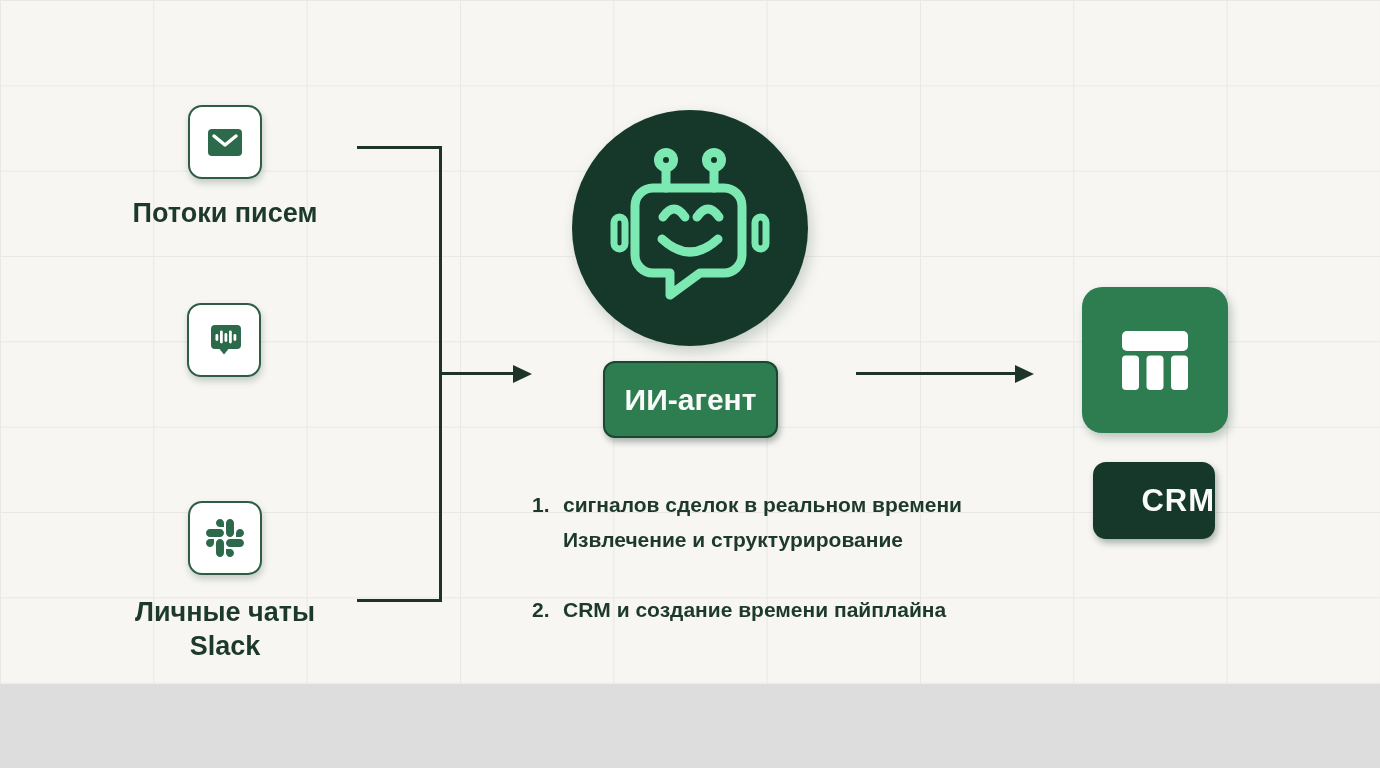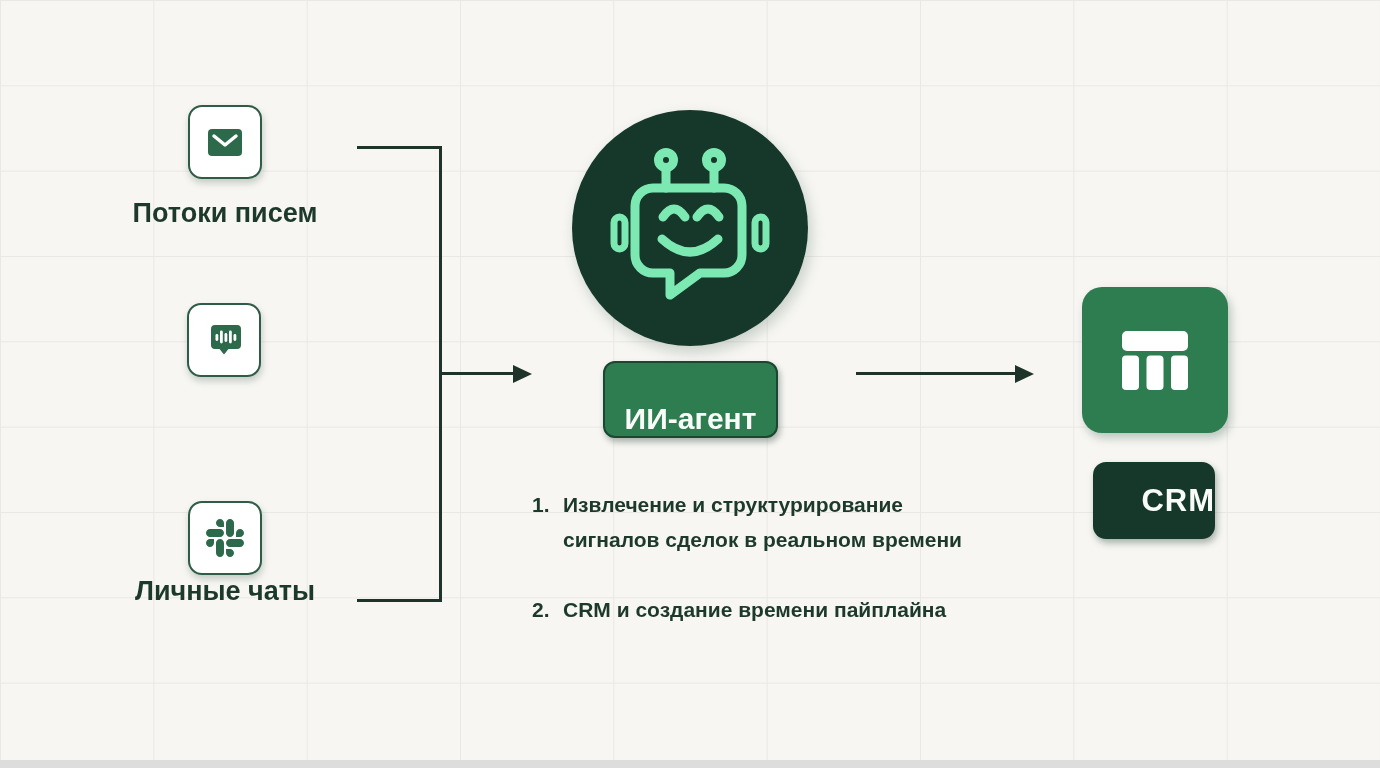--- a/index.html
+++ b/index.html
@@ -4,21 +4,21 @@
 <style>
   :root{
     --background:#f7f6f3; --grid-line:#e9e8e4; --card-bg:#ffffff;
     --card-border:#2e5c45; --icon-green:#2d6a4b; --agent-green:#2e7d50;
     --dark-green:#16382b; --robot-stroke:#7de9b2; --text-color:#1d392b;
     --line-color:#1e332a; --white-text:#f9fbf9;
   }
   *{margin:0;padding:0;box-sizing:border-box;}
   body{font-family:"Liberation Sans","DejaVu Sans",sans-serif;background:#ddd;}
   #canvas{
-    position:relative;width:1380px;height:760px;overflow:hidden;
+    position:relative;width:1380px;height:684px;overflow:hidden;
     background-color:var(--background);
     background-image:
       linear-gradient(to right, var(--grid-line) 1px, transparent 1px),
       linear-gradient(to bottom, var(--grid-line) 1px, transparent 1px);
     background-size:153.33px 85.33px;
     padding-left:41px;
   }
   .card{
     position:absolute;width:74px;height:74px;background:var(--card-bg);
     border:2px solid var(--card-border);border-radius:14px;
@@ -36,21 +36,21 @@
     border-left:19px solid var(--line-color);
     border-top:9px solid transparent;border-bottom:9px solid transparent;
   }
   .robot-circle{
     position:absolute;left:572px;top:110px;width:236px;height:236px;
     border-radius:50%;box-shadow:3px 6px 14px rgba(30,70,50,.22);
   }
   .agent-badge{
     position:absolute;left:603px;top:361px;width:175px;height:77px;
     background:var(--agent-green);border:2px solid #1b4630;border-radius:12px;
-    display:flex;align-items:flex-end;justify-content:center;
+    display:flex;align-items:center;justify-content:center;
     color:var(--white-text);font-weight:bold;font-size:30px;
     box-shadow:2px 4px 6px rgba(20,50,35,.35);
   }
   .cap-item{
     position:absolute;left:532px;display:flex;
     color:var(--text-color);font-weight:bold;font-size:21px;line-height:35px;
   }
   .cap-num{width:31px;flex:none;}
   .crm-tile{
     position:absolute;left:1082px;top:287px;width:146px;height:146px;
@@ -93,22 +93,23 @@
   <div class="card" style="left:188px;top:501px;">
     <svg width="38" height="38" viewBox="0 0 122.8 122.8">
       <g style="fill:var(--icon-green)">
         <path d="M25.8 77.6c0 7.1-5.8 12.9-12.9 12.9S0 84.7 0 77.6s5.8-12.9 12.9-12.9h12.9v12.9zM32.3 77.6c0-7.1 5.8-12.9 12.9-12.9s12.9 5.8 12.9 12.9v32.3c0 7.1-5.8 12.9-12.9 12.9s-12.9-5.8-12.9-12.9V77.6z"></path>
         <path d="M45.2 25.8c-7.1 0-12.9-5.8-12.9-12.9S38.1 0 45.2 0s12.9 5.8 12.9 12.9v12.9H45.2zM45.2 32.3c7.1 0 12.9 5.8 12.9 12.9s-5.8 12.9-12.9 12.9H12.9C5.8 58.1 0 52.3 0 45.2s5.8-12.9 12.9-12.9h32.3z"></path>
         <path d="M97 45.2c0-7.1 5.8-12.9 12.9-12.9s12.9 5.8 12.9 12.9-5.8 12.9-12.9 12.9H97V45.2zM90.5 45.2c0 7.1-5.8 12.9-12.9 12.9s-12.9-5.8-12.9-12.9V12.9C64.7 5.8 70.5 0 77.6 0s12.9 5.8 12.9 12.9v32.3z"></path>
         <path d="M77.6 97c7.1 0 12.9 5.8 12.9 12.9s-5.8 12.9-12.9 12.9-12.9-5.8-12.9-12.9V97h12.9zM77.6 90.5c-7.1 0-12.9-5.8-12.9-12.9s5.8-12.9 12.9-12.9h32.3c7.1 0 12.9 5.8 12.9 12.9s-5.8 12.9-12.9 12.9H77.6z"></path>
       </g>
     </svg>
   </div>
-  <div class="src-label" style="left:115px;top:574px;width:220px;">
+  <div class="src-label" style="left:115px;top:595px;width:220px;">
     <div>Личные чаты</div>
+    <div>Slack</div>
   </div>
 
   <div class="hline" style="left:357px;top:146px;width:84px;"></div>
   <div class="vline" style="left:439px;top:146px;height:456px;"></div>
   <div class="hline" style="left:357px;top:599px;width:84px;"></div>
 
   <div>
     <div class="hline" style="left:441px;top:372px;width:74px;"></div>
     <div class="arrow-head" style="left:513px;top:364.5px;"></div>
   </div>
@@ -131,22 +132,22 @@
     </svg>
   </div>
 
   <div class="agent-badge">
     <span>ИИ-агент</span>
   </div>
 
   <div class="cap-item" style="top:487px;">
     <span class="cap-num">1.</span>
     <span>
+      <span style="display:block">сигналов сделок в реальном времени</span>
       <span style="display:block">Извлечение и структурирование</span>
-      <span style="display:block">сигналов сделок в реальном времени</span>
     </span>
   </div>
   <div class="cap-item" style="top:592px;">
     <span class="cap-num">2.</span>
     <span>
       <span style="display:block">CRM и создание времени пайплайна</span>
     </span>
   </div>
 
   <div>

